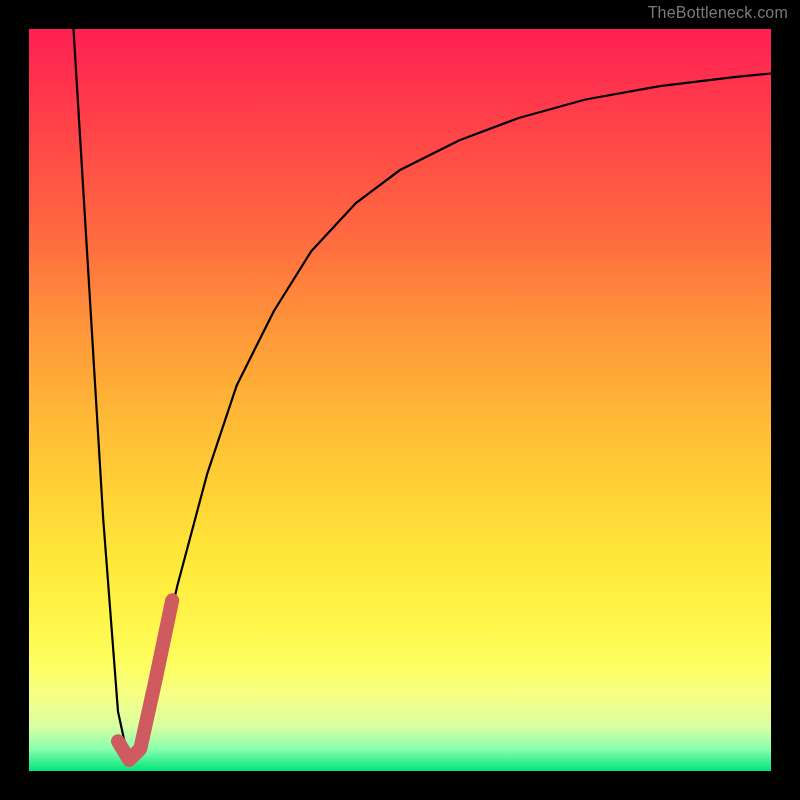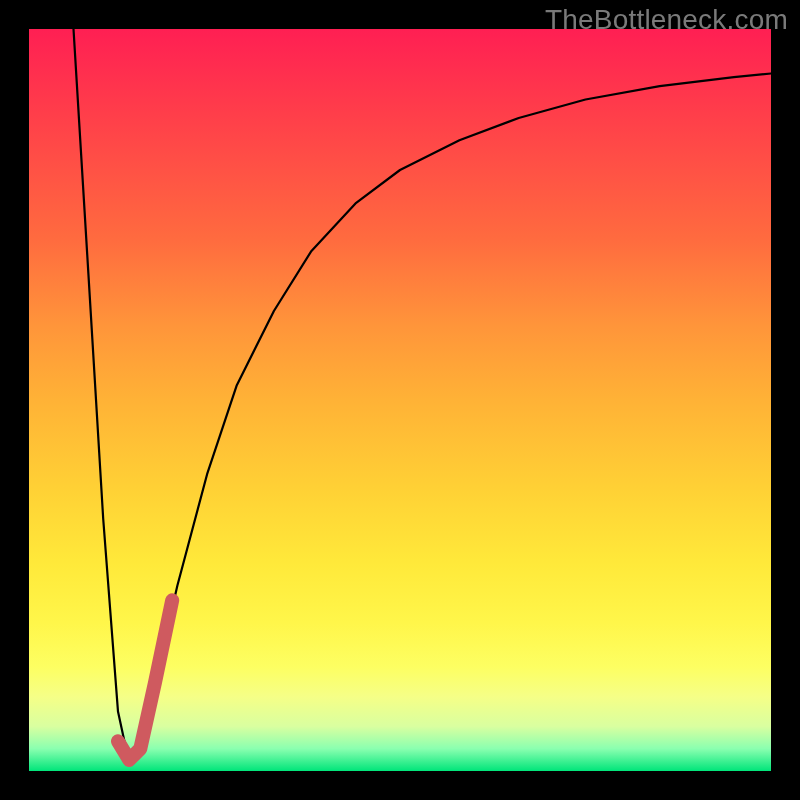--- a/index.html
+++ b/index.html
@@ -40,21 +40,21 @@
       #d9ffa0 94%,
       #8affb0 97%,
       #00e57a 100%
     );
   }
   .watermark {
     position: absolute;
     top: 4px;
     right: 12px;
     color: #7a7a7a;
-    font-size: 28px;
+    font-size: 16px;
     letter-spacing: 0.2px;
     user-select: none;
   }
   svg.overlay {
     position: absolute;
     left: 0;
     top: 0;
     width: 742px;
     height: 742px;
     overflow: visible;

